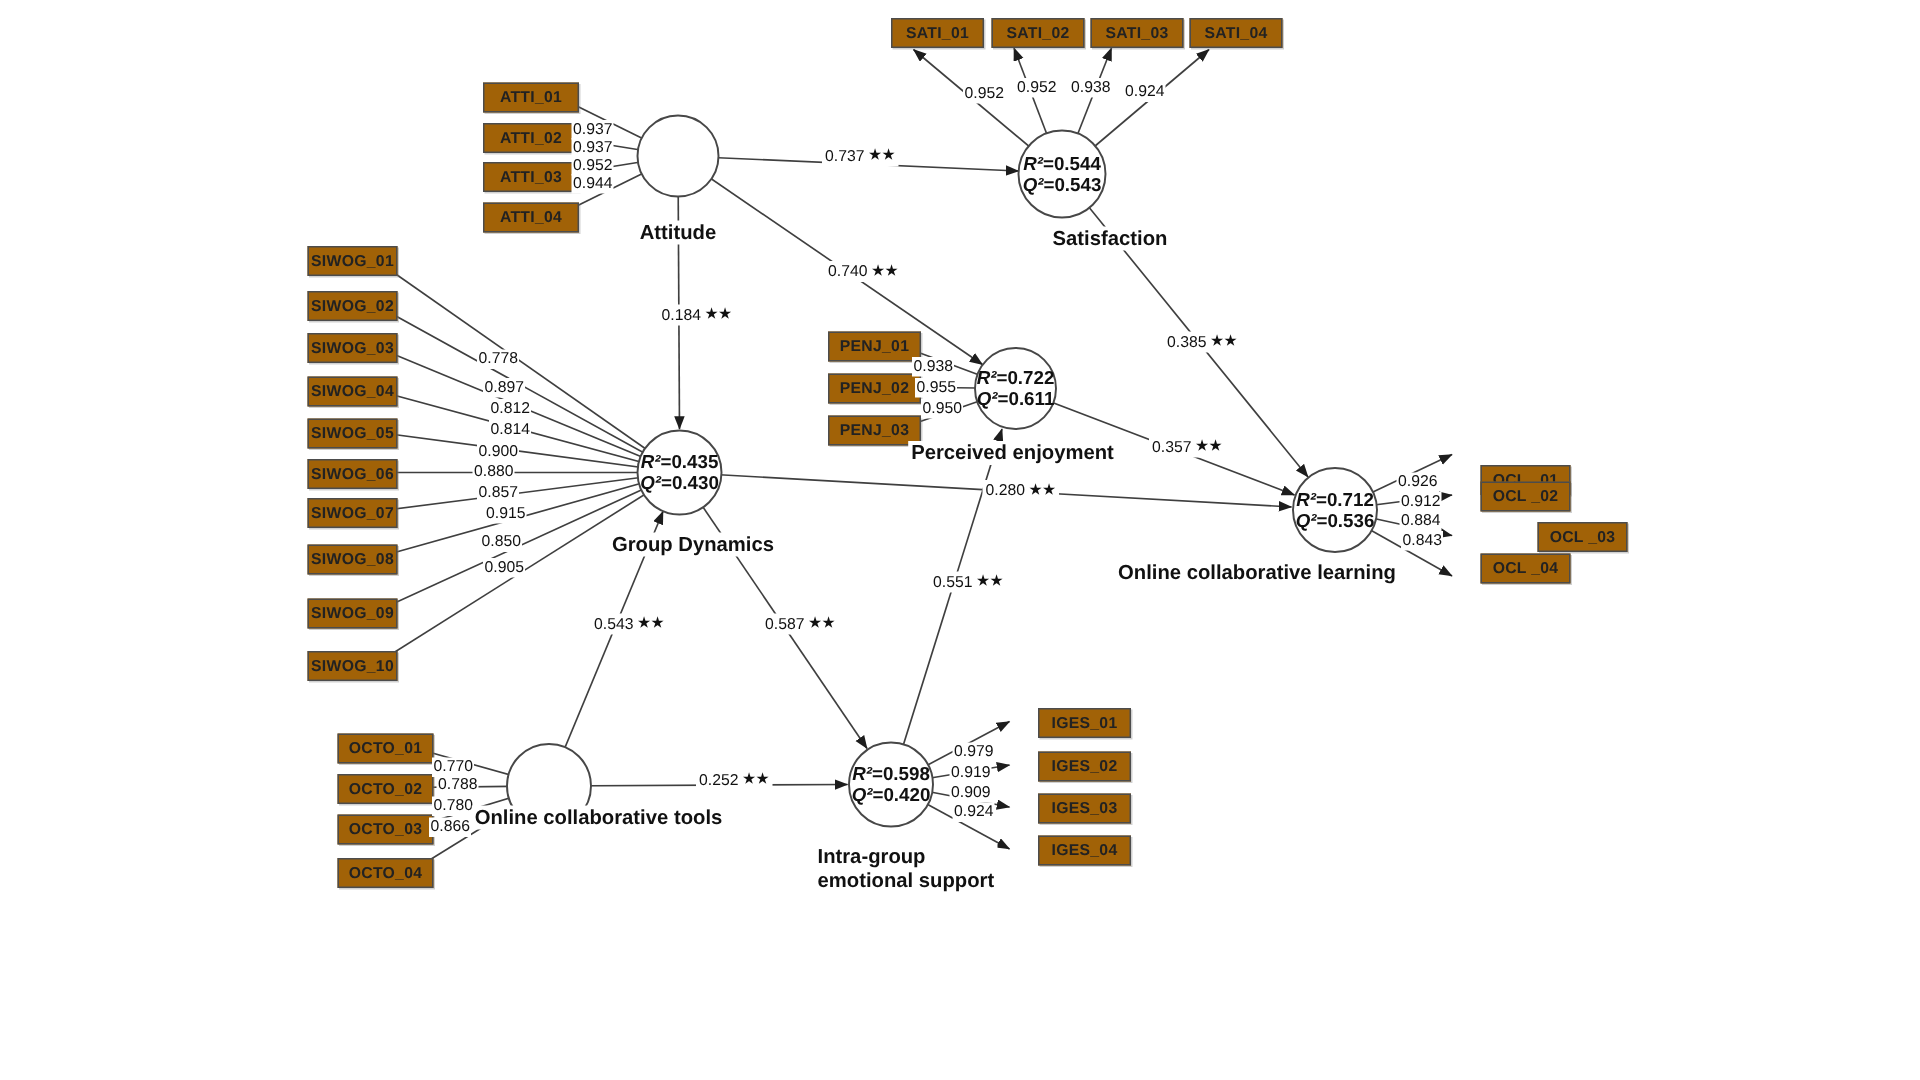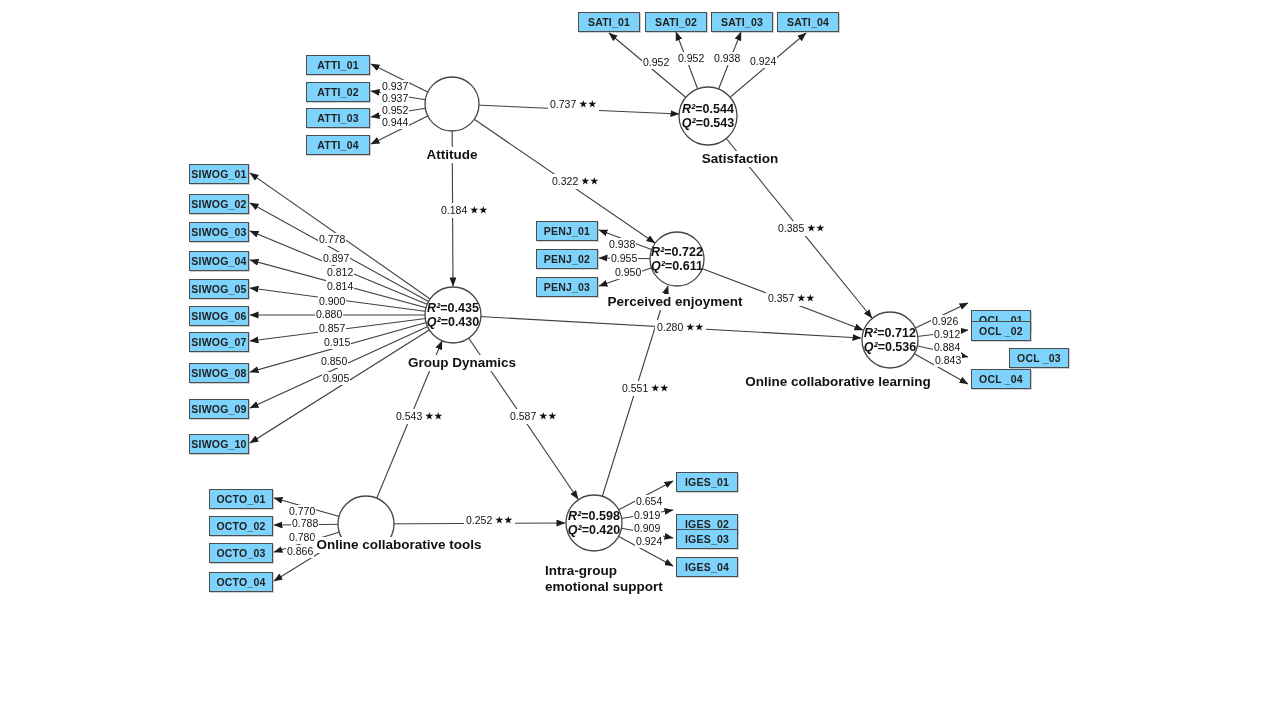--- a/index.html
+++ b/index.html
@@ -1,22 +1,22 @@
 <!DOCTYPE html>
 <html><head>
 <meta charset="utf-8">
 <style>
   html,body{margin:0;padding:0;background:#fff;}
   #canvas{position:relative;width:1280px;height:720px;background:#fff;overflow:hidden;
           font-family:"Liberation Sans",sans-serif;color:#1a1a1a;}
   #wires{position:absolute;left:0;top:0;z-index:1;}
-  .ibox{position:absolute;height:18px;border:1px solid #4c4c4c;background:#7dd3fc;z-index:2;
+  .ibox{position:absolute;height:18px;border:1px solid #4c4c4c;background:#a16207;z-index:2;
         display:flex;align-items:center;justify-content:center;
         font-size:10.5px;font-weight:bold;letter-spacing:.2px;color:#222;
-        box-shadow:1px 1px 0 rgba(120,120,120,.35);}
+        box-shadow:1px 1px 0 rgba(120,120,120,.35);margin-left:16px;}
   .loading{position:absolute;font-size:10.5px;background:#fff;padding:0 1px;z-index:2;
            color:#111;white-space:nowrap;line-height:13px;}
   .plabel{position:absolute;font-size:10.5px;background:#fff;padding:0 2px;z-index:2;
           color:#111;white-space:nowrap;line-height:14px;}
   .plabel .stars{font-size:9px;font-weight:bold;margin-left:3px;letter-spacing:1px;
                  position:relative;top:-1px;}
   .cname{position:absolute;font-weight:bold;font-size:13.5px;background:#fff;padding:0 2px;
          z-index:2;white-space:nowrap;color:#111;line-height:16px;}
   .cname.centered{transform:translateX(-50%);}
   .cname span{display:block;padding-left:16px;}
@@ -149,21 +149,21 @@
   <div class="ibox" style="left:971px;top:321px;width:58px">OCL _02</div>
   <div class="ibox" style="left:1009px;top:348px;width:58px">OCL _03</div>
   <div class="ibox" style="left:971px;top:369px;width:58px">OCL _04</div>
 
   <div class="ibox" style="left:209px;top:489px;width:62px">OCTO_01</div>
   <div class="ibox" style="left:209px;top:516px;width:62px">OCTO_02</div>
   <div class="ibox" style="left:209px;top:543px;width:62px">OCTO_03</div>
   <div class="ibox" style="left:209px;top:572px;width:62px">OCTO_04</div>
 
   <div class="ibox" style="left:676px;top:472px;width:60px">IGES_01</div>
-  <div class="ibox" style="left:676px;top:514px;width:60px">IGES_02</div>
+  <div class="ibox" style="left:676px;top:501px;width:60px">IGES_02</div>
   <div class="ibox" style="left:676px;top:529px;width:60px">IGES_03</div>
   <div class="ibox" style="left:676px;top:557px;width:60px">IGES_04</div>
 
   <div class="loading" style="left:381px;top:80px">0.937</div>
   <div class="loading" style="left:381px;top:92px">0.937</div>
   <div class="loading" style="left:381px;top:104px">0.952</div>
   <div class="loading" style="left:381px;top:116px">0.944</div>
 
   <div class="loading" style="left:642px;top:56px">0.952</div>
   <div class="loading" style="left:677px;top:52px">0.952</div>
@@ -188,27 +188,27 @@
   <div class="loading" style="left:931px;top:315px">0.926</div>
   <div class="loading" style="left:933px;top:328px">0.912</div>
   <div class="loading" style="left:933px;top:341px">0.884</div>
   <div class="loading" style="left:934px;top:354px">0.843</div>
 
   <div class="loading" style="left:288px;top:505px">0.770</div>
   <div class="loading" style="left:291px;top:517px">0.788</div>
   <div class="loading" style="left:288px;top:531px">0.780</div>
   <div class="loading" style="left:286px;top:545px">0.866</div>
 
-  <div class="loading" style="left:635px;top:495px">0.654</div>
+  <div class="loading" style="left:635px;top:495px">0.979</div>
   <div class="loading" style="left:633px;top:509px">0.919</div>
   <div class="loading" style="left:633px;top:522px">0.909</div>
   <div class="loading" style="left:635px;top:535px">0.924</div>
 
   <div class="plabel" style="left:548px;top:97px"><span>0.737</span><span class="stars">★★</span></div>
-  <div class="plabel" style="left:550px;top:174px"><span>0.322</span><span class="stars">★★</span></div>
+  <div class="plabel" style="left:550px;top:174px"><span>0.740</span><span class="stars">★★</span></div>
   <div class="plabel" style="left:439px;top:203px"><span>0.184</span><span class="stars">★★</span></div>
   <div class="plabel" style="left:776px;top:221px"><span>0.385</span><span class="stars">★★</span></div>
   <div class="plabel" style="left:766px;top:291px"><span>0.357</span><span class="stars">★★</span></div>
   <div class="plabel" style="left:655px;top:320px"><span>0.280</span><span class="stars">★★</span></div>
   <div class="plabel" style="left:394px;top:409px"><span>0.543</span><span class="stars">★★</span></div>
   <div class="plabel" style="left:508px;top:409px"><span>0.587</span><span class="stars">★★</span></div>
   <div class="plabel" style="left:464px;top:513px"><span>0.252</span><span class="stars">★★</span></div>
   <div class="plabel" style="left:620px;top:381px"><span>0.551</span><span class="stars">★★</span></div>
 
   <div class="cname centered" style="left:452px;top:147px">Attitude</div>

